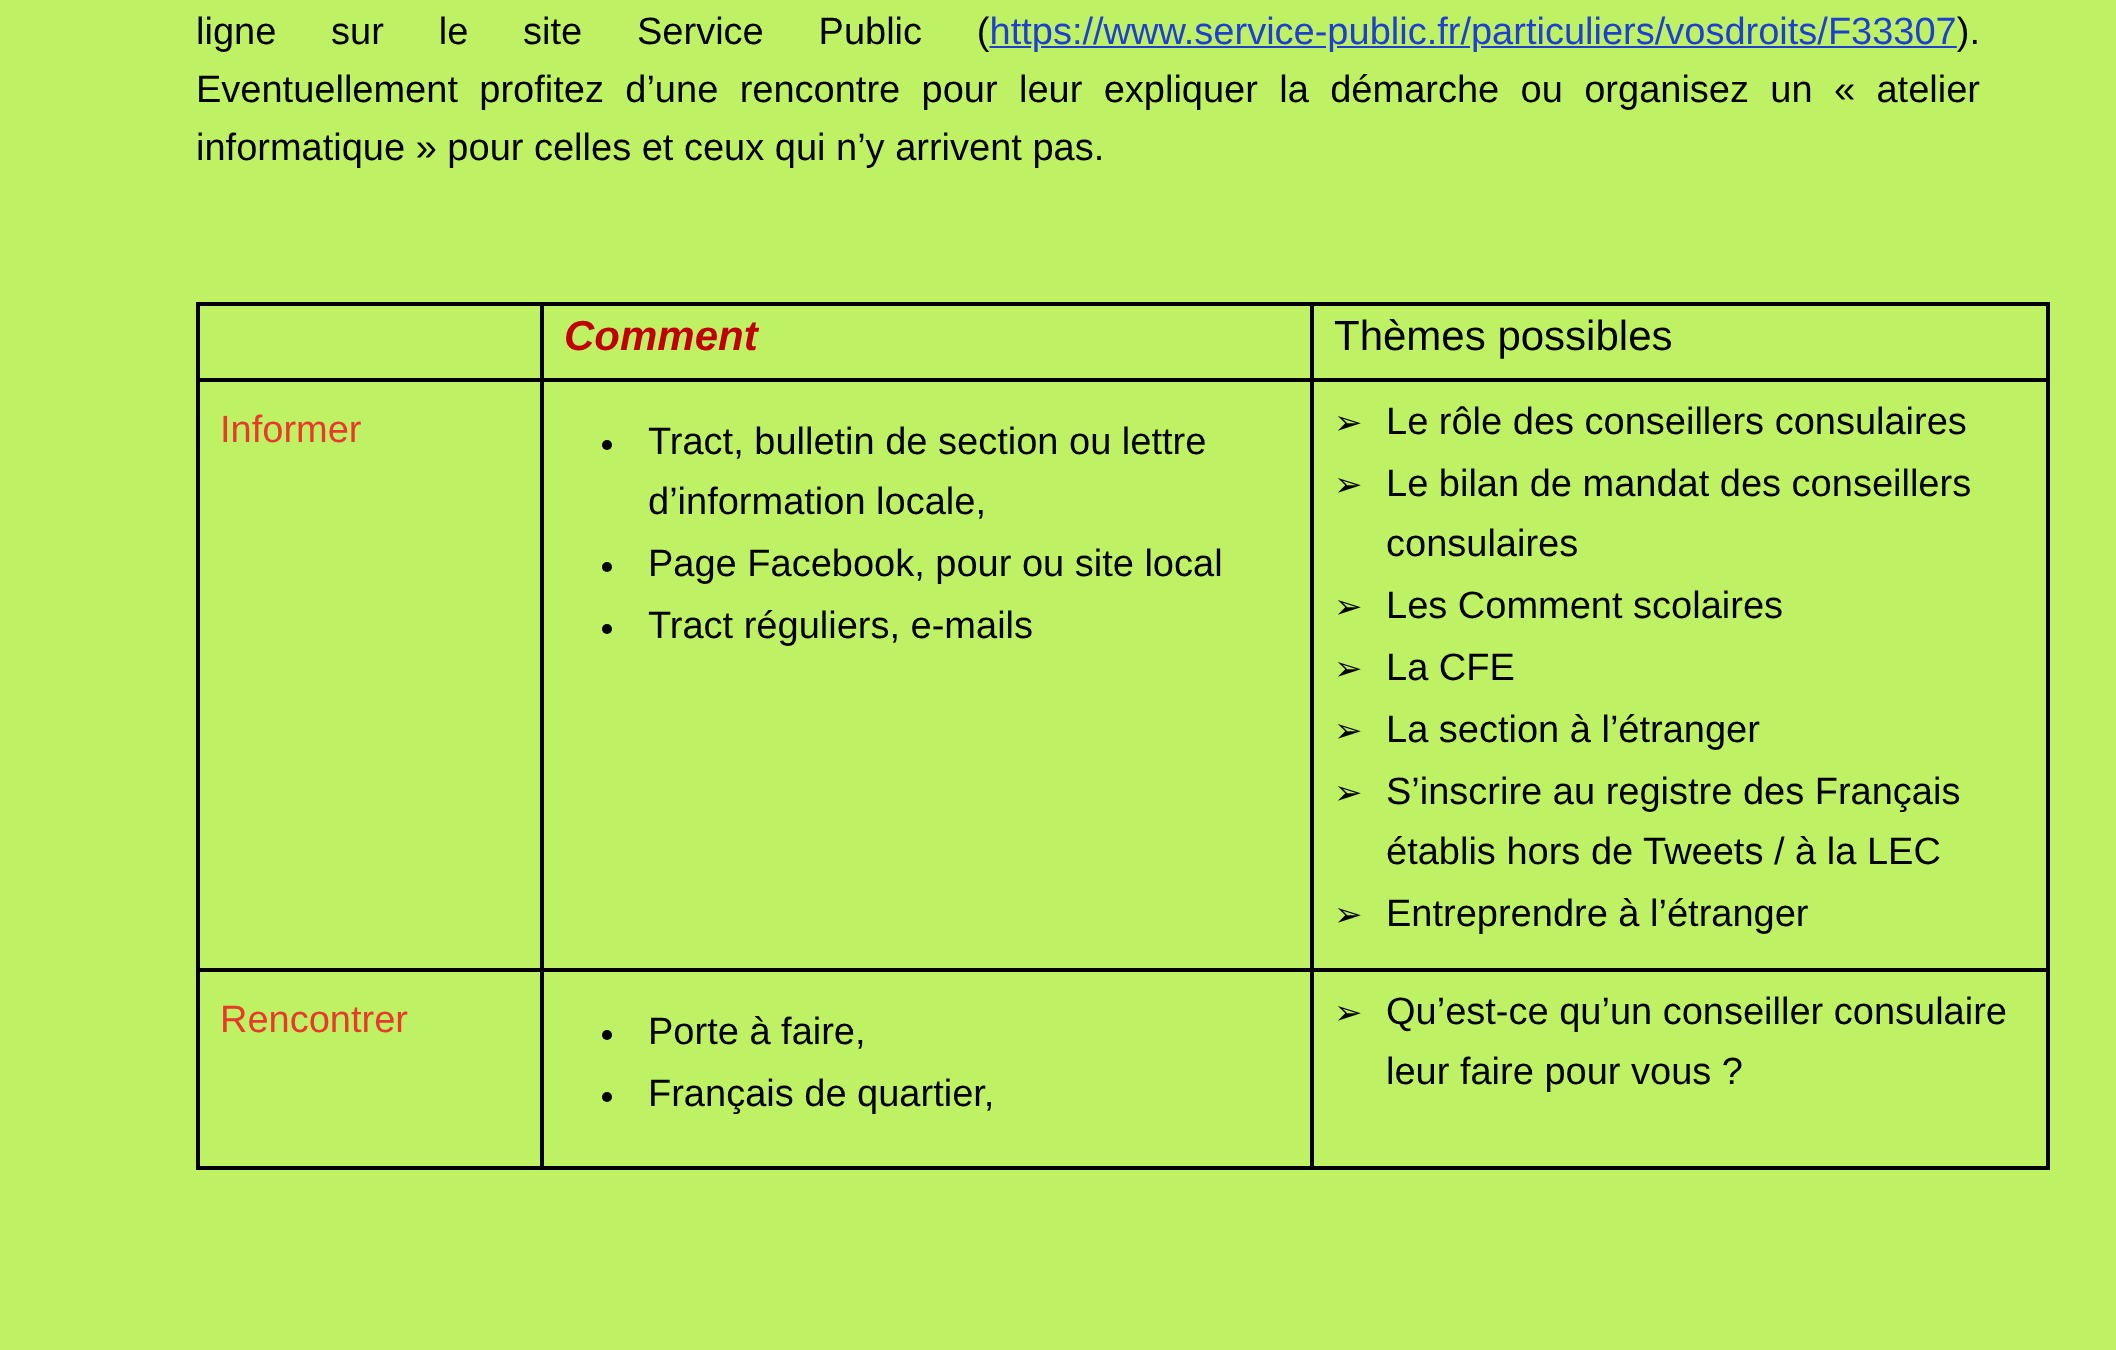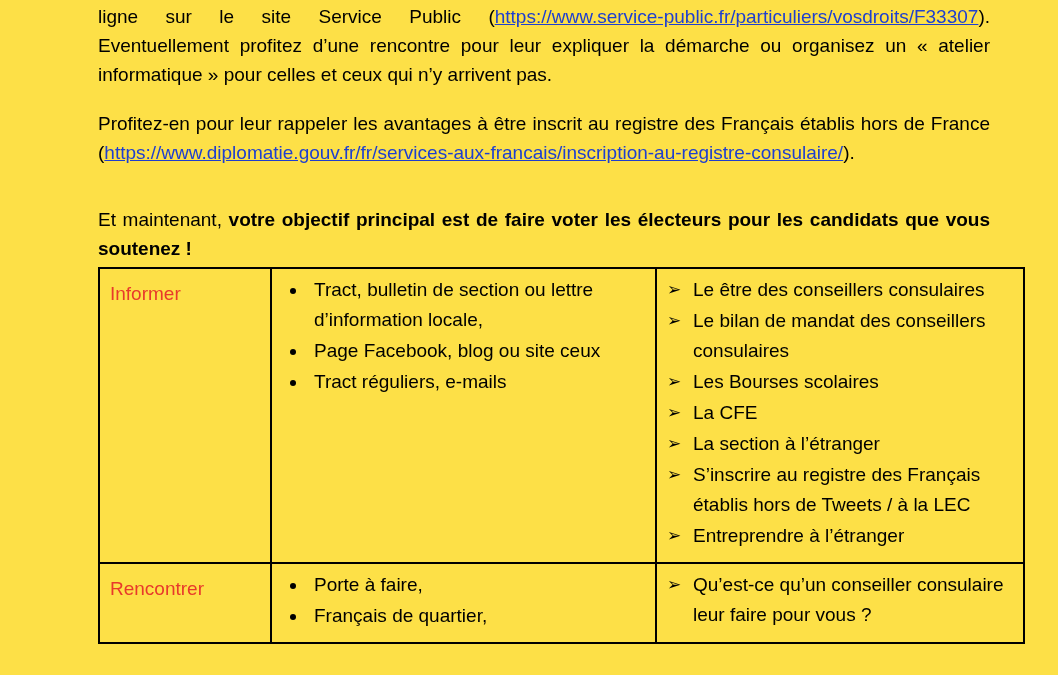--- a/index.html
+++ b/index.html
@@ -11,21 +11,21 @@
     width: 1058px;
     height: 675px;
     font-family: "Liberation Sans", sans-serif;
     color: #000000;
     overflow: hidden;
   }
   .page {
     position: relative;
     width: 1058px;
     height: 675px;
-    background: #fde047;
+    background: #bef264;
     box-sizing: border-box;
     padding: 0 68px 0 98px;
   }
   .para {
     font-size: 19px;
     line-height: 29px;
     margin: 0;
     text-align: justify;
   }
   .para.first {
@@ -71,21 +71,21 @@
     font-size: 21px;
     color: #000000;
   }
   .rowlabel {
     color: #e8392b;
     font-weight: normal;
     font-size: 19px;
     padding-top: 8px;
   }
   ul.bullets {
-    margin: 0;
+    margin: 10px;
     padding: 0 0 0 26px;
     list-style: disc;
   }
   ul.bullets li {
     font-size: 19px;
     line-height: 30px;
     margin-bottom: 1px;
     padding-left: 6px;
   }
   ul.arrows {
@@ -113,54 +113,57 @@
 <body>
 
 <div class="page">
 
   <p class="para first">
     <span>ligne sur le site Service Public (</span><a class="link" href="#">https://www.service-public.fr/particuliers/vosdroits/F33307</a><span>). Eventuellement profitez d’une rencontre pour leur expliquer la démarche ou organisez un « atelier informatique » pour celles et ceux qui n’y arrivent pas.</span>
   </p>
 
   <div class="spacer-sm"></div>
 
-  <p class="para">
-    <span>Profitez-en pour leur rappeler les avantages à être inscrit au registre des Français établis hors de France (</span><a class="link" href="#">https://www.diplomatie.gouv.fr/fr/services-aux-francais/inscription-au-registre-consulaire/</a><span>).</span>
-  </p>
 
   <div class="spacer-md"></div>
 
-  <p class="para">
-    <span>Et maintenant, </span><span class="bold">votre objectif principal est de faire voter les électeurs pour les candidats que vous soutenez !</span>
-  </p>
 
   <table class="tbl">
     <colgroup>
       <col class="col-1">
       <col class="col-2">
       <col class="col-3">
     </colgroup>
     <tbody>
+      <tr>
+        <td class="hdr-cell"></td>
+        <td class="hdr-cell">
+          <span class="hdr-comment">Comment</span>
+        </td>
+        <td class="hdr-cell">
+          <span class="hdr-themes">Thèmes </span><span class="hdr-themes em">possibles</span>
+        </td>
+      </tr>
 
       <tr>
         <td class="tall-1">
           <div class="rowlabel">Informer</div>
         </td>
         <td class="tall-1">
           <ul class="bullets">
             <li>Tract, bulletin de section ou lettre d’information locale,</li>
-            <li>Page Facebook, blog ou site ceux</li>
+            <li>Page Facebook, pour ou site local</li>
             <li>Tract réguliers, e-mails</li>
           </ul>
         </td>
         <td class="tall-1">
           <ul class="arrows">
-            <li>Le être des conseillers consulaires</li>
+            <li>Le rôle des conseillers consulaires</li>
             <li>Le bilan de mandat des conseillers consulaires</li>
-            <li>Les Bourses scolaires</li>
+            <li>Les Comment scolaires</li>
             <li>La CFE</li>
             <li>La section à l’étranger</li>
             <li>S’inscrire au registre des Français établis hors de Tweets / à la LEC</li>
             <li>Entreprendre à l’étranger</li>
           </ul>
         </td>
       </tr>
 
       <tr>
         <td>

